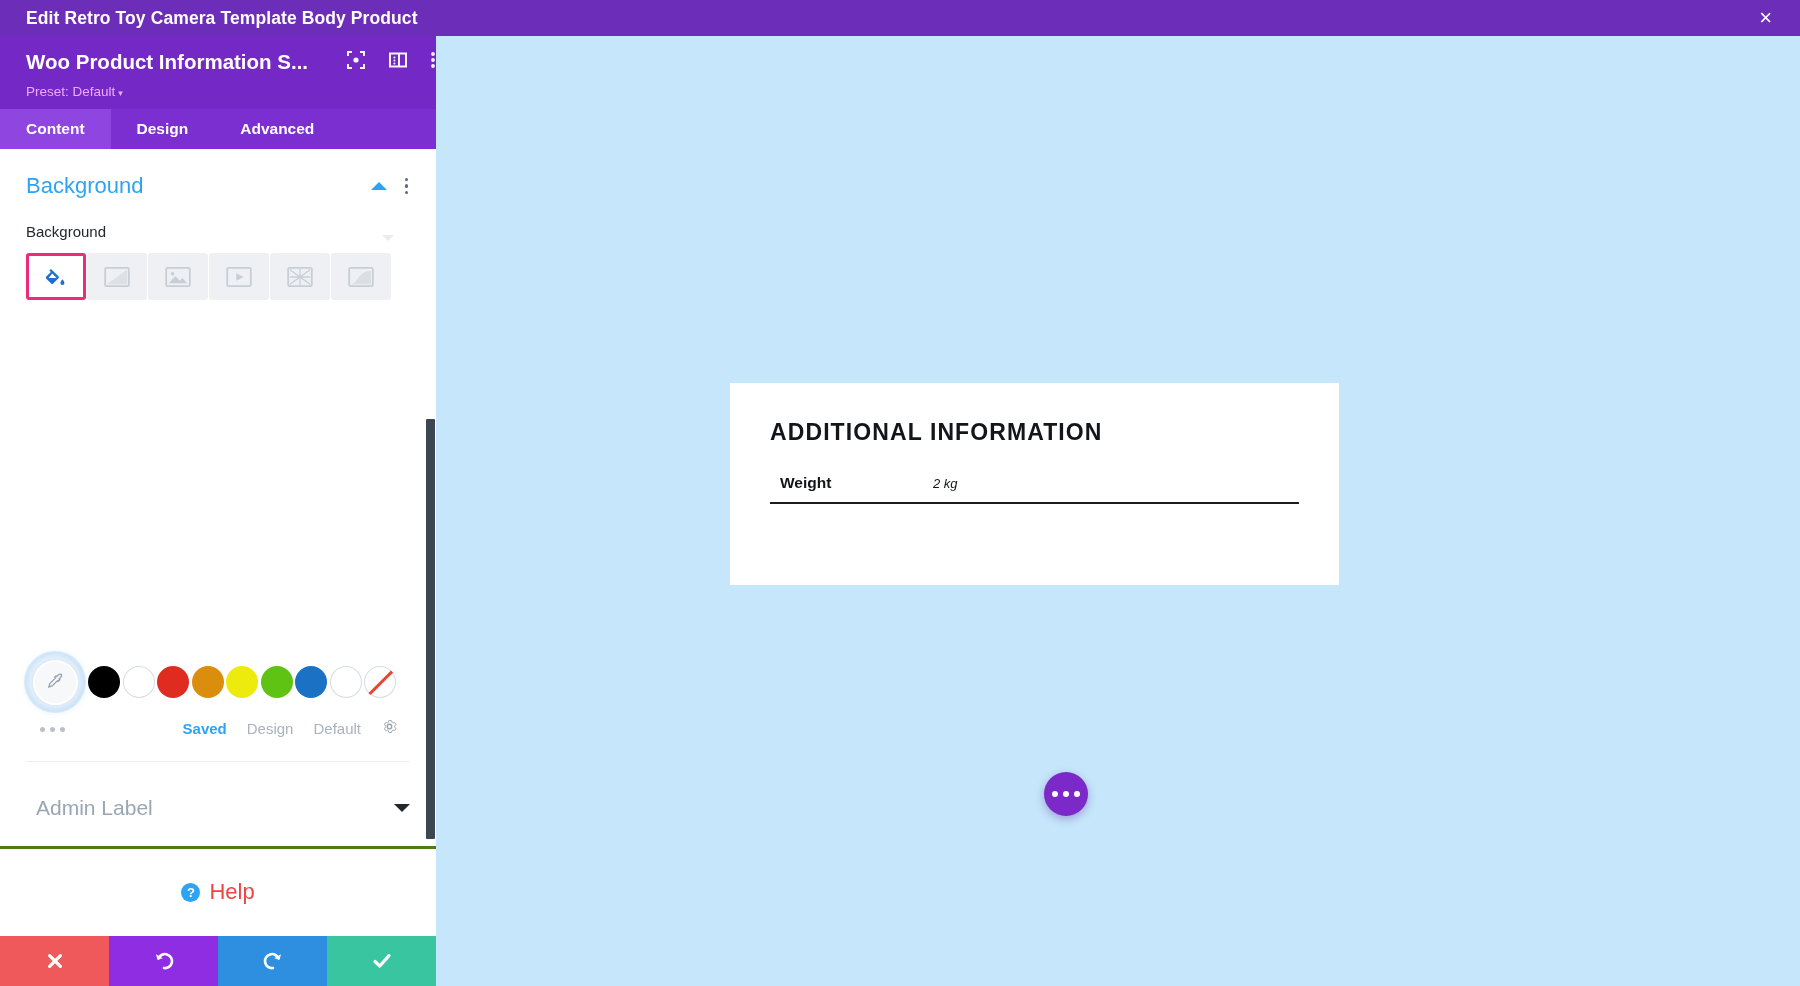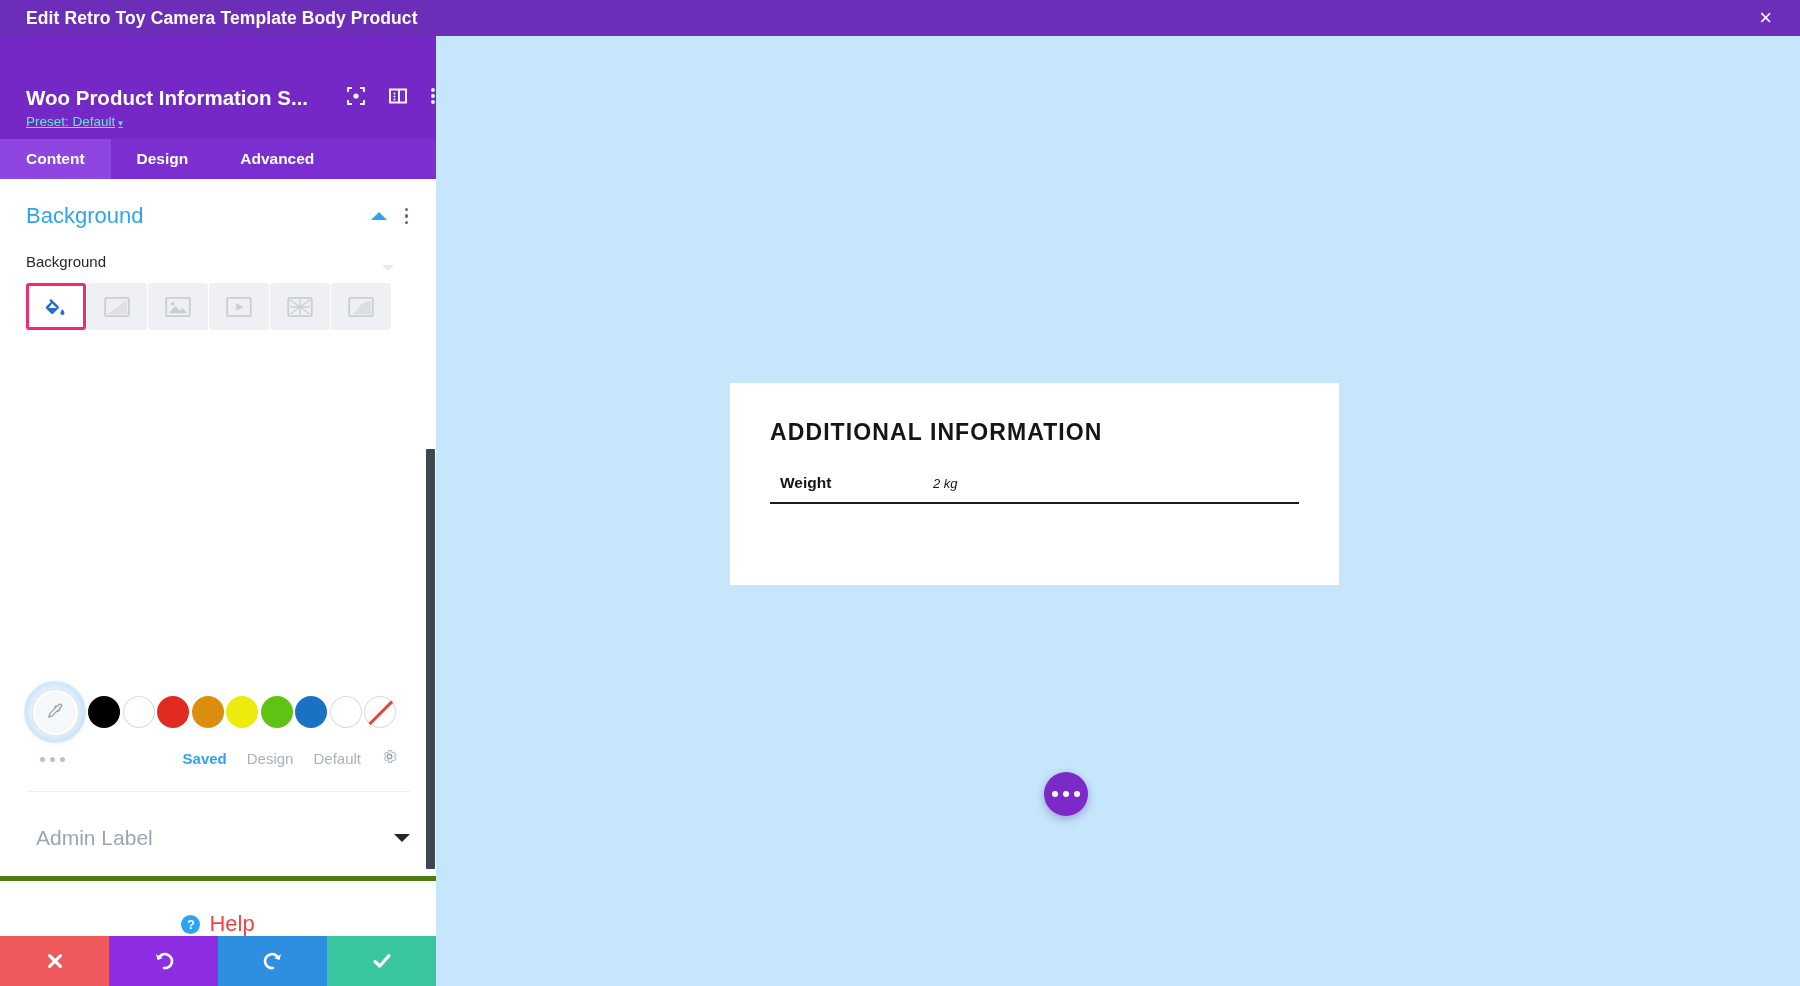--- a/index.html
+++ b/index.html
@@ -31,32 +31,32 @@
   .panel {
     position: absolute; top: 36px; left: 0; width: 436px; height: 950px;
     background: #ffffff;
     display: flex; flex-direction: column;
   }
   .panel-header {
     background: #7429c6; padding: 14px 22px 10px 26px;
     flex: 0 0 auto;
   }
   .panel-header-row {
-    display: flex; align-items: center; gap: 16px; margin-top: 36px;
+    display: flex; align-items: center; gap: 16px;
   }
   .panel-module-title {
     color: #ffffff; font-size: 20.5px; font-weight: bold;
     white-space: nowrap; overflow: hidden; flex: 0 0 auto;
   }
   .panel-header-icons {
     display: flex; align-items: center; gap: 22px; margin-left: 22px;
   }
   .hicon { cursor: pointer; display: block; opacity: .95; }
   .preset-row {
-    margin-top: 4px; color: #5eead4; font-size: 13.5px; cursor: pointer; text-decoration: underline;
+    margin-top: 10px; color: #f0abfc; font-size: 13.5px; cursor: pointer;
   }
   .preset-caret { font-size: 9px; margin-left: 3px; }
 
   
   .tabs {
     display: flex; background: #7b2fd0; flex: 0 0 auto; height: 40px;
   }
   .tab {
     color: #ffffff; font-size: 15.5px; font-weight: bold;
     display: flex; align-items: center; cursor: pointer;
@@ -153,21 +153,21 @@
     gap: 20px; margin-top: -14px; padding-right: 12px;
   }
   .sw-tab { font-size: 15px; color: #a9b2bd; cursor: pointer; }
   .sw-tab.active { color: #2ea3f2; font-weight: bold; }
   .gear { cursor: pointer; display: block; }
 
   .divider { height: 1px; background: #eceff2; margin-top: 22px; }
 
   .accordion-row {
     display: flex; align-items: center; justify-content: space-between;
-    padding: 26px 26px 26px 36px; border-bottom: 5px solid #4d7c0f;
+    padding: 26px 26px 26px 36px; border-bottom: 3px solid #4d7c0f;
     cursor: pointer;
   }
   .accordion-label { font-size: 21px; color: #9aa6b3; }
   .chevron-down-big {
     width: 0; height: 0;
     border-left: 8px solid transparent; border-right: 8px solid transparent;
     border-top: 8px solid #22272e;
   }
 
   .help-row {

